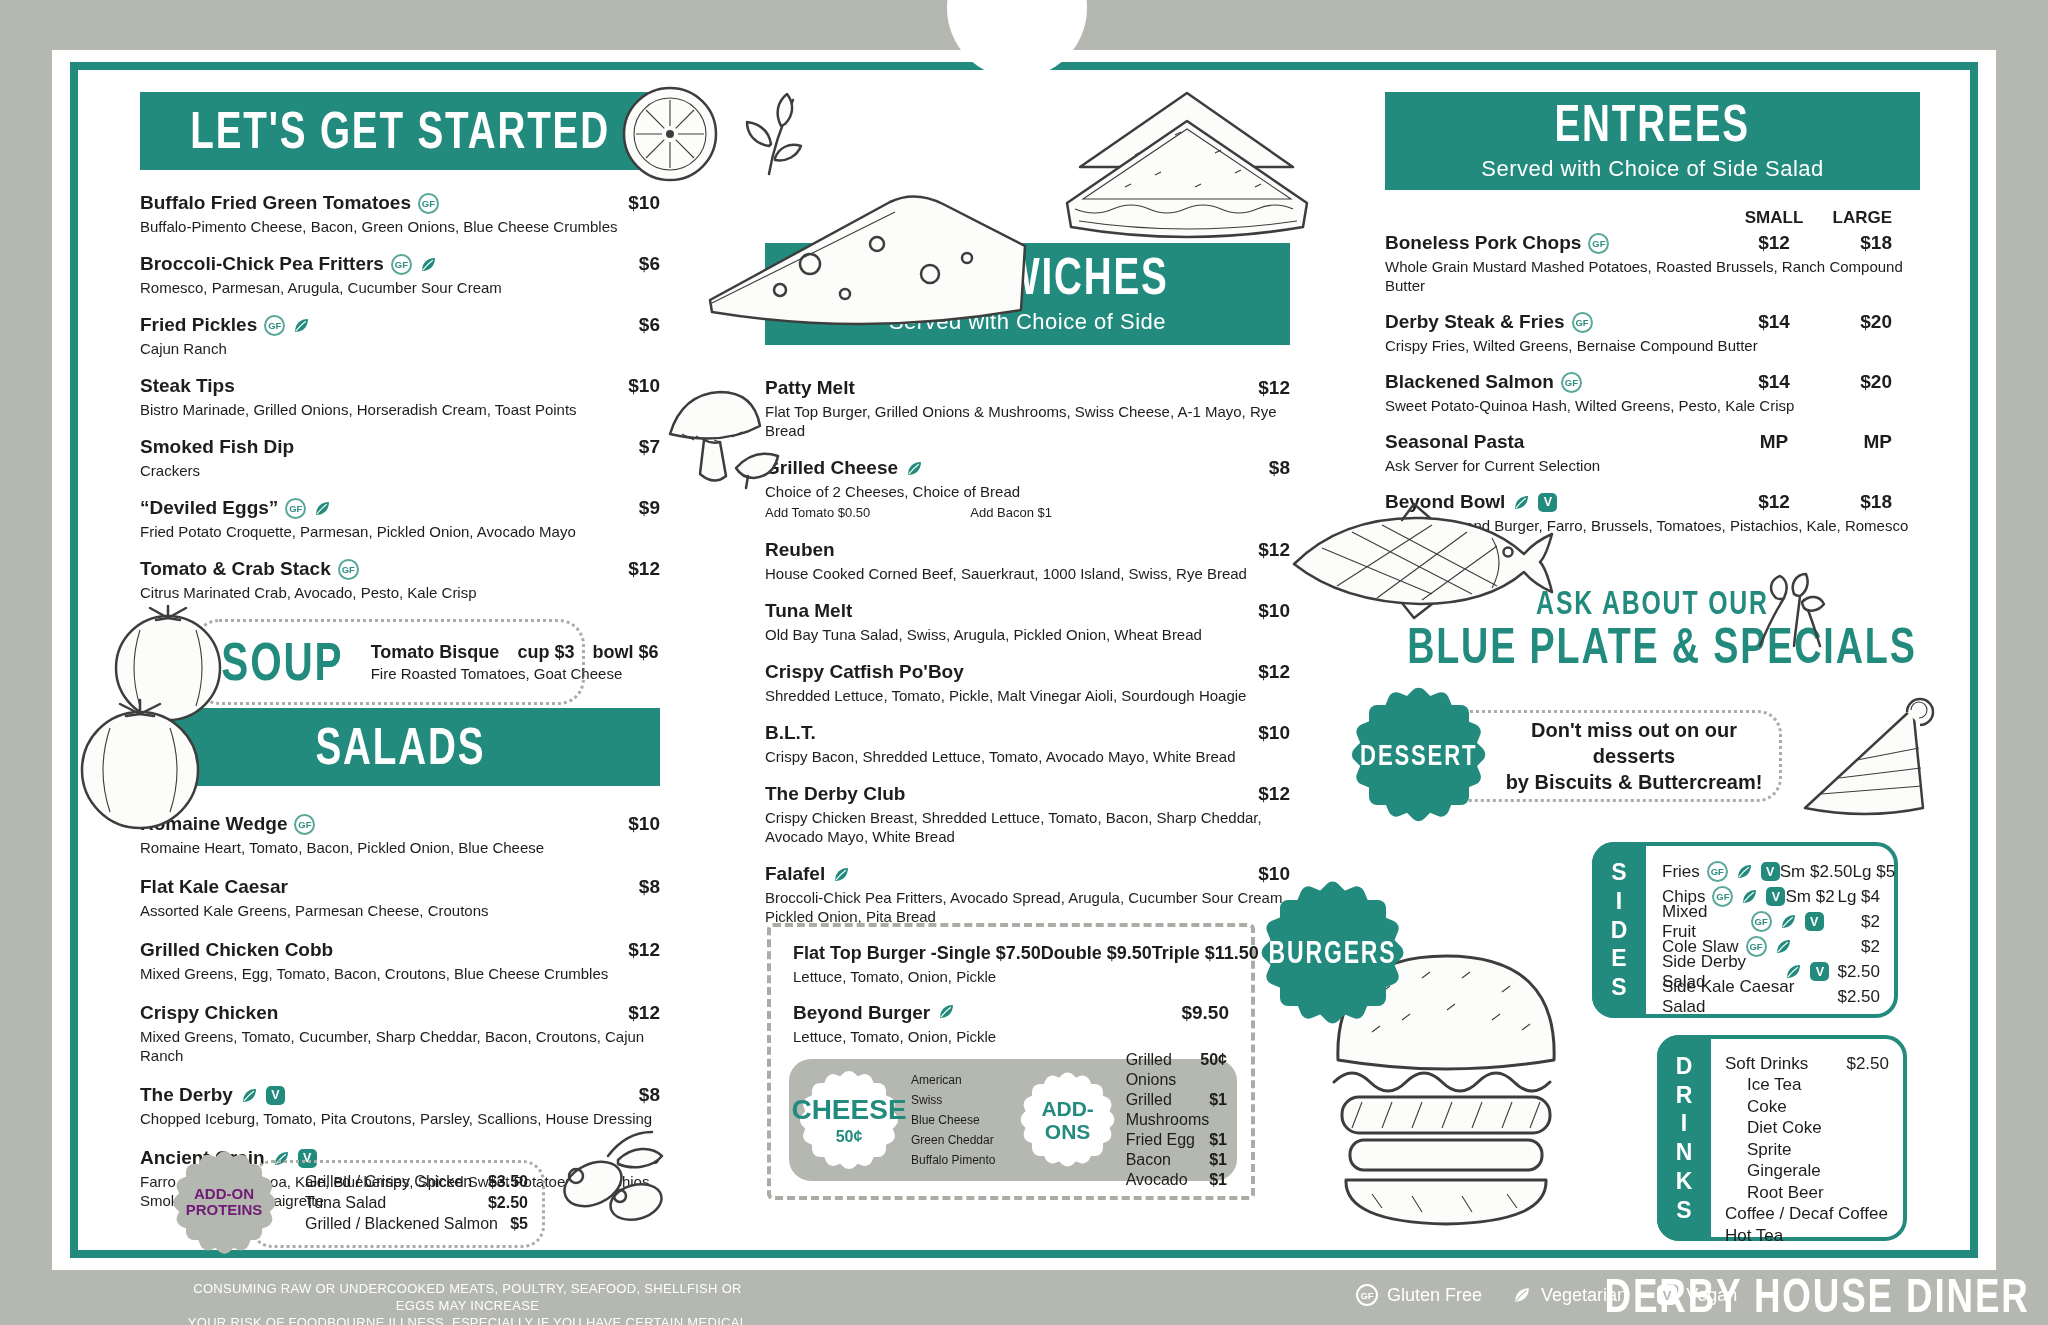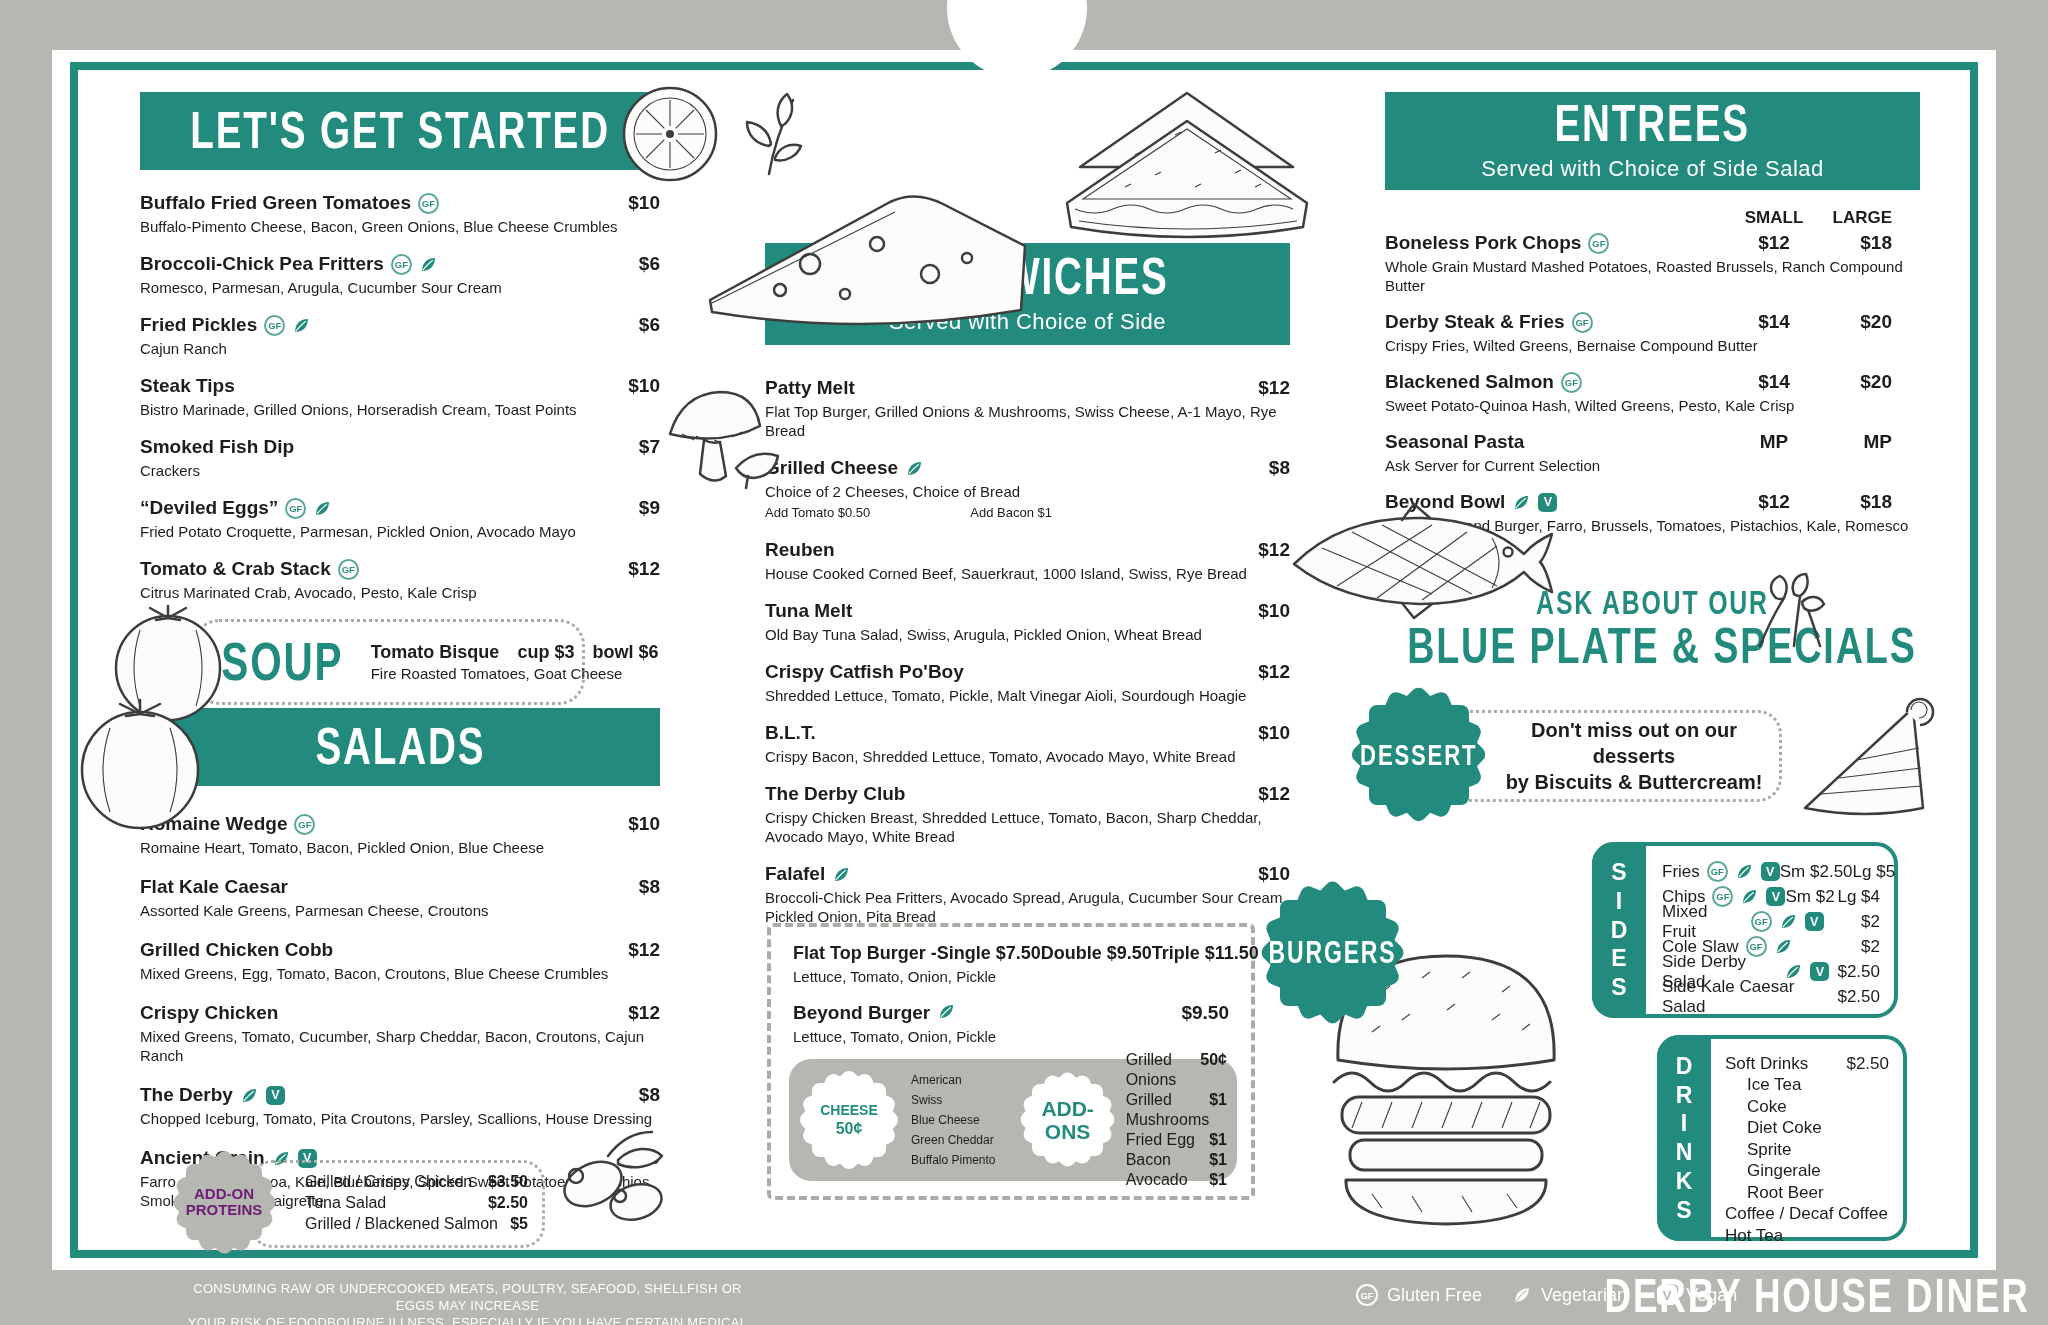--- a/index.html
+++ b/index.html
@@ -527,21 +527,21 @@
     <span class="price">$9.50</span>
   </div>
   <div class="desc">Lettuce, Tomato, Onion, Pickle</div>
 
   <div class="graybox">
     <div class="burst whiteb" style="position:relative;width:100px;height:100px;flex:none">
       <i></i>
         <i></i>
         <i></i>
         <i></i>
-      <span class="lbl" style="white-space: pre-line;"><span style="font-size:14px;display:block">CHEESE</span><span style="font-size:16px;display:block;margin-top:2px">50¢</span></span>
+      <span class="lbl" style="white-space: pre-line;"><span style="font-size:28px;display:block">CHEESE</span><span style="font-size:16px;display:block;margin-top:2px">50¢</span></span>
     </div>
     <div class="optcol" style="margin-left:12px;width:130px">
       <div>American</div>
       <div>Swiss</div>
       <div>Blue Cheese</div>
       <div>Green Cheddar</div>
       <div>Buffalo Pimento</div>
     </div>
     <div class="burst whiteb" style="position:relative;width:96px;height:96px;flex:none">
       <i></i>

